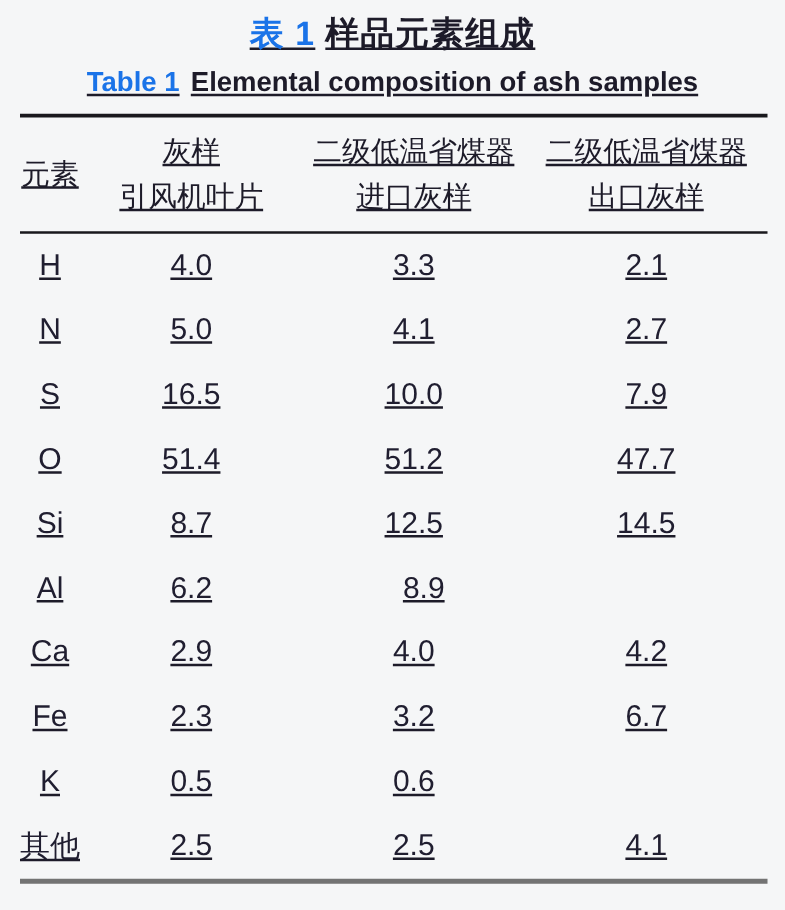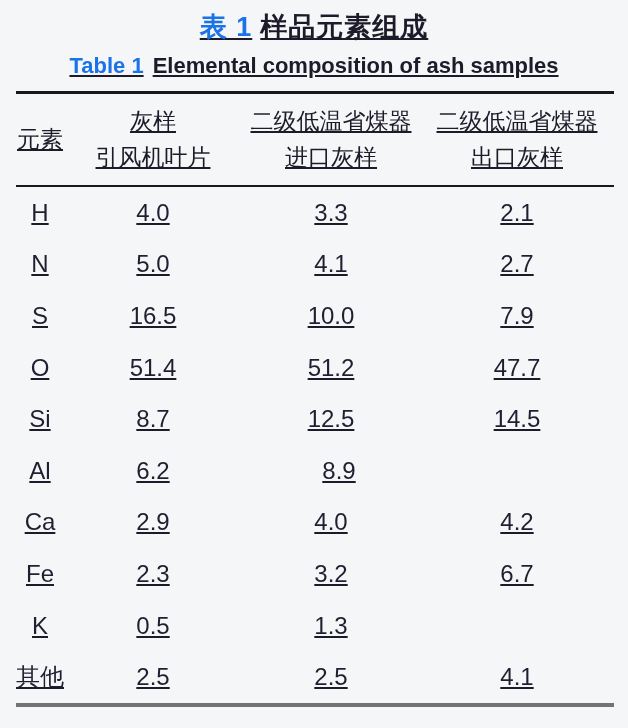--- a/index.html
+++ b/index.html
@@ -150,21 +150,21 @@
         </div>
         <div class="tr">
           <div class="td c0">Fe</div>
           <div class="td c1">2.3</div>
           <div class="td c2">3.2</div>
           <div class="td c3">6.7</div>
         </div>
         <div class="tr">
           <div class="td c0">K</div>
           <div class="td c1">0.5</div>
-          <div class="td c2">1.3</div>
+          <div class="td c2">0.6</div>
         </div>
         <div class="tr">
           <div class="td c0">其他</div>
           <div class="td c1">2.5</div>
           <div class="td c2">2.5</div>
           <div class="td c3">4.1</div>
         </div>
       </div>
   </div>
 

